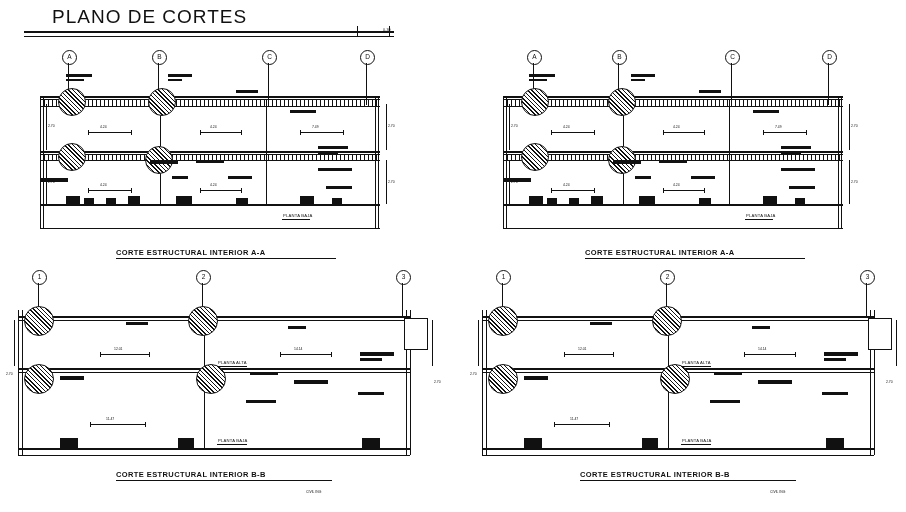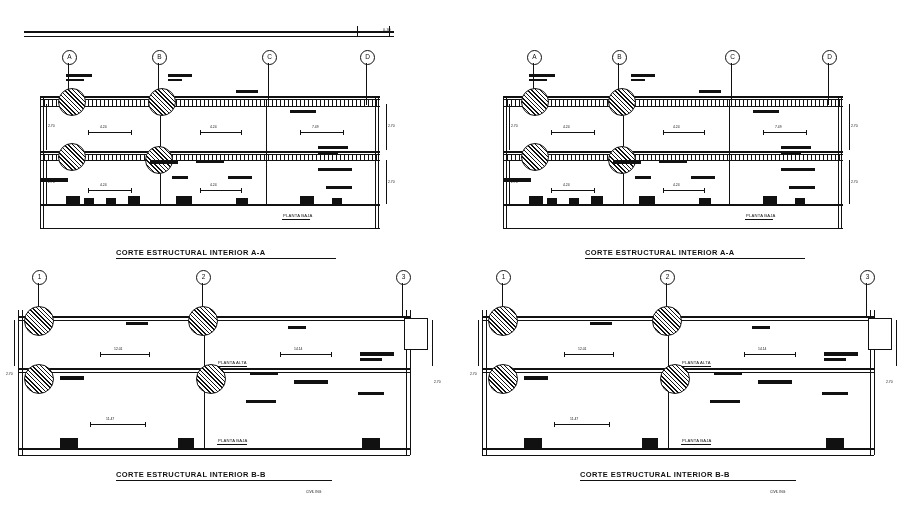--- a/index.html
+++ b/index.html
@@ -54,20 +54,21 @@
   .dimtxt{position:absolute;font-size:3.4px;color:#111;white-space:nowrap;}
   .furn{position:absolute;background:#111;}
   .panel{position:absolute;border:1px solid #111;background:#fff;}
   .fillbox{position:absolute;background:#111;}
 </style>
 </head>
 <body>
 
 <div id="sheet">
 
+  <div class="abs main-title" style="left:52px;top:6px;">PLANO DE CORTES</div>
   <div class="abs rule" style="left:24px;top:31px;width:370px;height:2px;"></div>
   <div class="abs rule" style="left:24px;top:36px;width:370px;height:1px;"></div>
   <div class="abs tiny" style="left:383px;top:28px;">0.30</div>
   <div class="abs vline" style="left:357px;top:26px;height:10px;"></div>
   <div class="abs vline" style="left:389px;top:26px;height:10px;"></div>
 
   <div>
 
     <div class="axis-bub" style="left:62px;top:50px;">A</div>
     <div class="axis-stem" style="left:68px;top:63px;height:42px;"></div>

